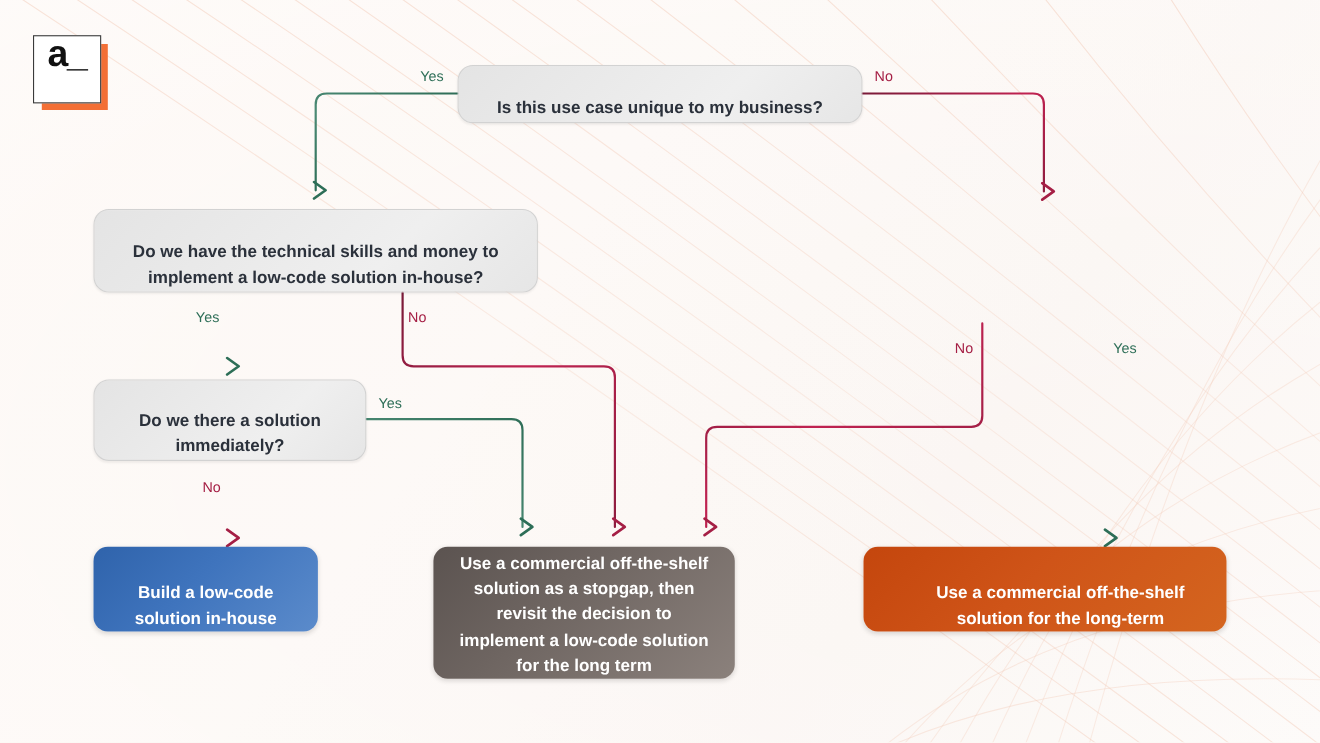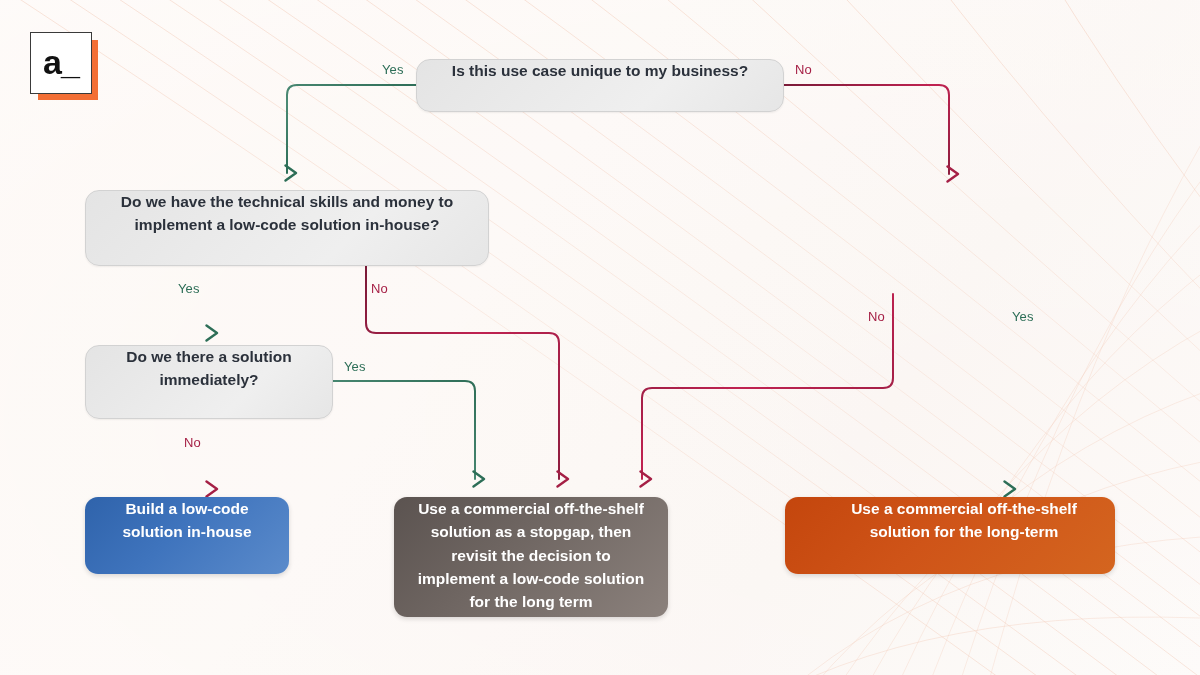--- a/index.html
+++ b/index.html
@@ -41,21 +41,21 @@
     width: 1200px;
     height: 675px;
     pointer-events: none;
   }
 
   
   .node {
     position: absolute;
     box-sizing: border-box;
     display: flex;
-    align-items: flex-start;
+    align-items: flex-end;
     justify-content: center;
     text-align: center;
     border-radius: 14px;
   }
 
   .node-decision {
     background: linear-gradient(135deg, #e4e4e4 0%, #eaeaea 35%, #efefef 65%, #e6e6e6 100%);
     border: 1px solid #d2d2d2;
     color: #2b313b;
     font-size: 15.5px;
@@ -136,21 +136,20 @@
   }
   #logo-card {
     position: absolute;
     left: 0;
     top: 0;
     width: 60px;
     height: 60px;
     background: #ffffff;
     border: 1.5px solid #3a3a3a;
     display: flex;
-    align-items: center;
     justify-content: center;
   }
   #logo-mark {
     font-family: "Liberation Sans", sans-serif;
     font-size: 34px;
     font-weight: bold;
     color: #111111;
     line-height: 1;
     letter-spacing: -1px;
     transform: translateY(-1px);

